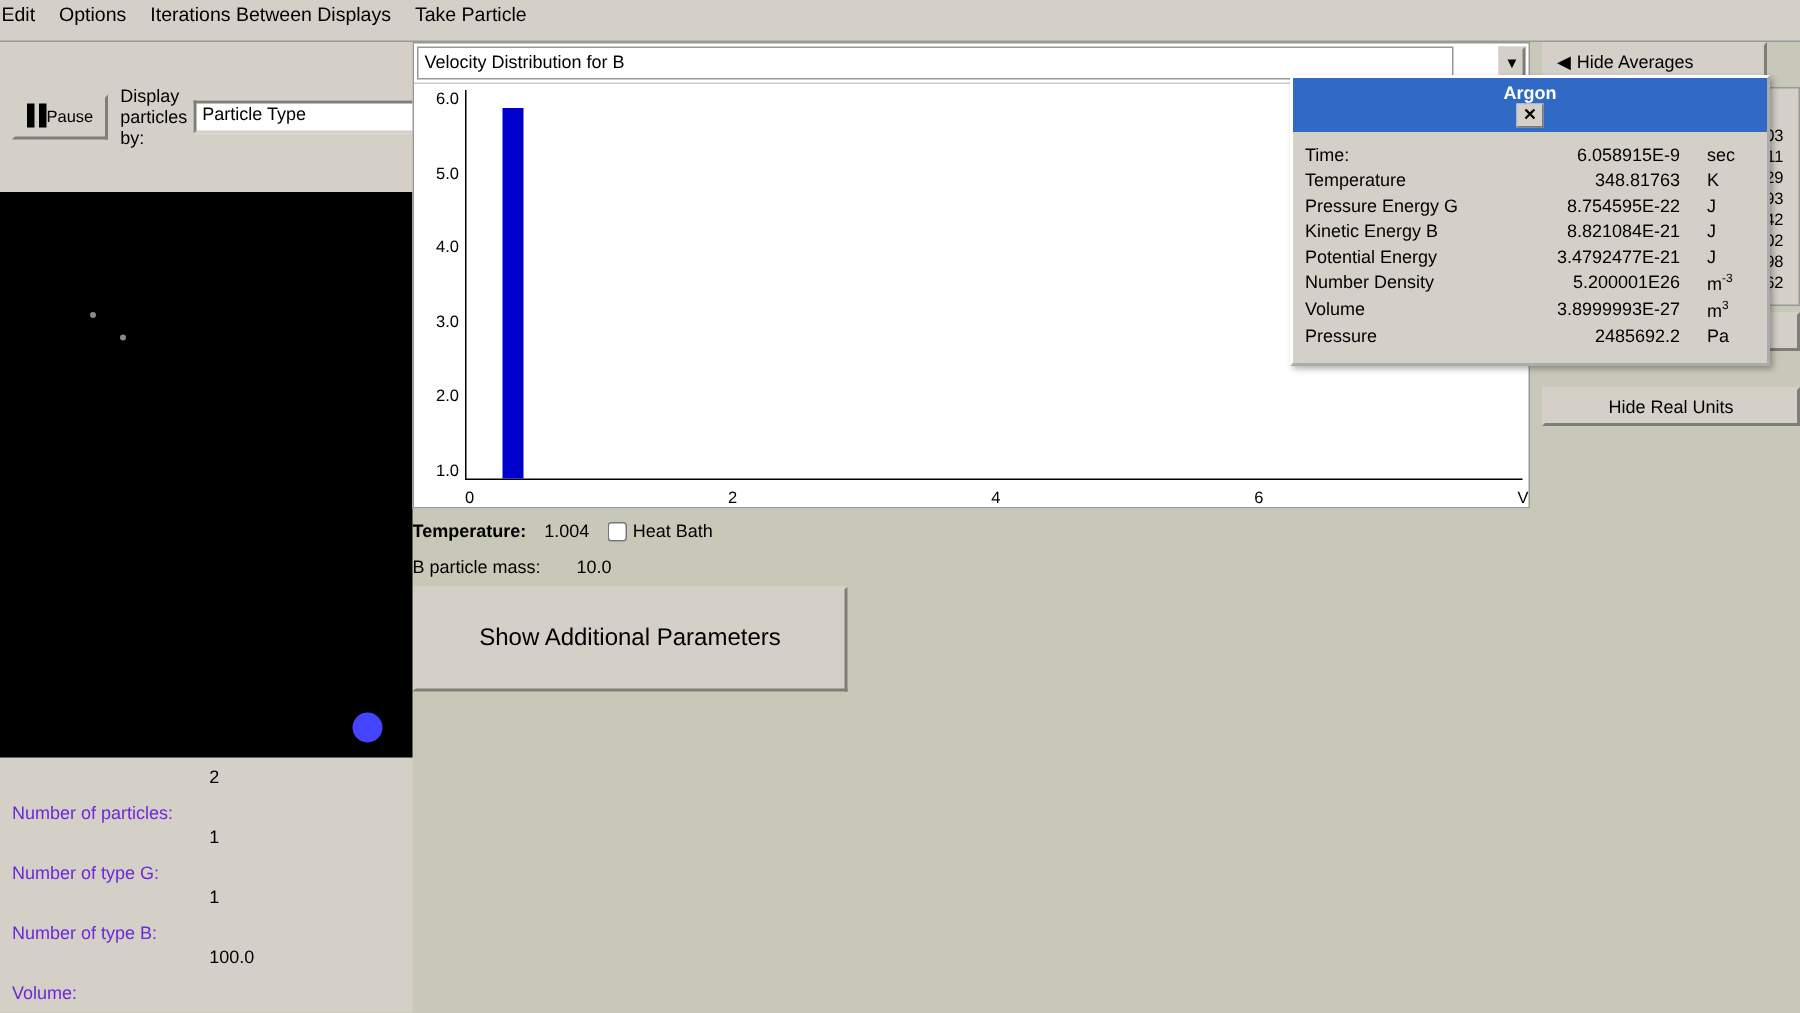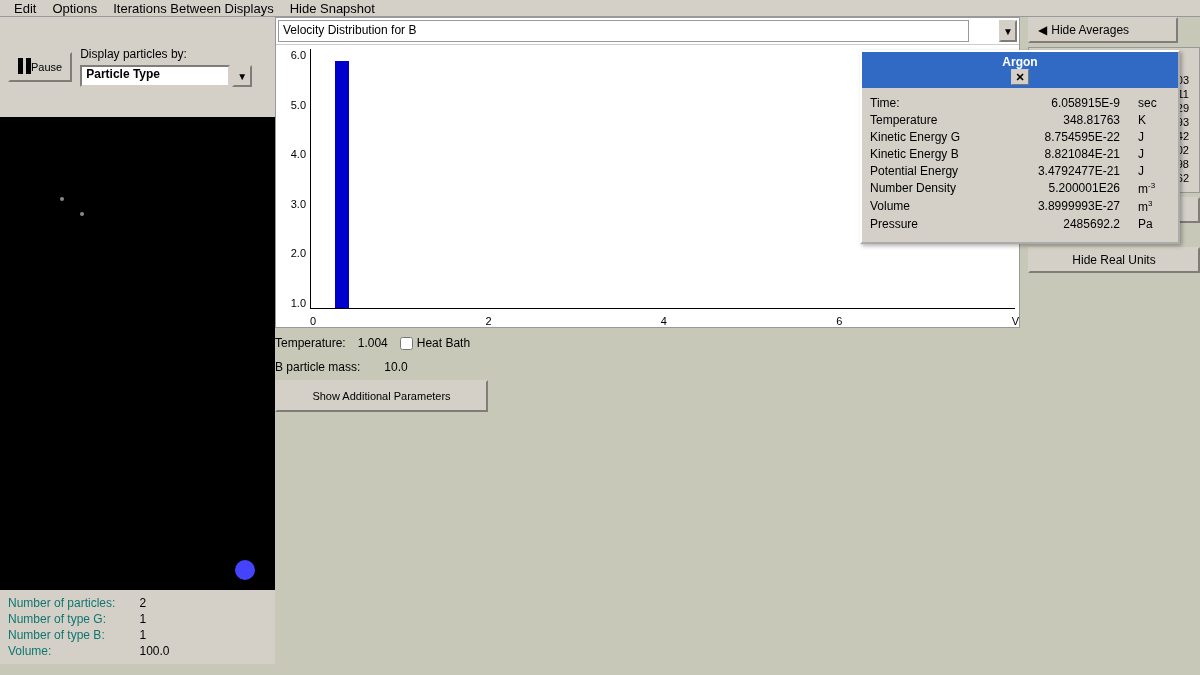--- a/index.html
+++ b/index.html
@@ -10,25 +10,25 @@
       width: 1200px;
       height: 675px;
       overflow: hidden;
       position: relative;
     }
 
     
     .menu-bar {
       background: #d4d0c8;
       border-bottom: 1px solid #999;
-      padding: 2px 14px;
-      display: flex;
-      align-items: center;
+      padding: 2px 1px;
+      display: flex;
+      align-items: flex-start;
       gap: 16px;
-      height: 17px;
+      height: 28px;
     }
     .menu-item {
       cursor: pointer;
       font-size: 13px;
       color: #000;
       text-decoration: none;
     }
 
     
     .main-content {
@@ -71,39 +71,37 @@
       margin-bottom: 2px;
     }
     .pause-bar {
       width: 5px;
       height: 16px;
       background: #000;
     }
 
     .display-by-area {
       display: flex;
-      flex-direction: column;
       gap: 4px;
     }
     .display-by-label {
       font-size: 12px;
     }
     .display-by-select {
       display: flex;
       align-items: center;
       gap: 2px;
     }
     .select-box {
       border: 2px inset #d4d0c8;
       background: #fff;
       padding: 0 4px;
       font-size: 12px;
       width: 150px;
       height: 22px;
-      font-weight: bold;
     }
     .select-arrow {
       border: 2px outset #d4d0c8;
       background: #d4d0c8;
       width: 20px;
       height: 22px;
       display: flex;
       align-items: center;
       justify-content: center;
       cursor: pointer;
@@ -139,21 +137,21 @@
 
     
     .stats-area {
       background: #d4d0c8;
       padding: 6px 8px;
       display: grid;
       grid-template-columns: 1fr 1fr;
       gap: 2px 4px;
       font-size: 12px;
     }
-    .stat-label { color: #0f766e; }
+    .stat-label { color: #6d28d9; margin-top: 24px; }
     .stat-value { color: #000; }
 
     
     .chart-container {
       background: #fff;
       border: 1px solid #999;
       position: relative;
       display: flex;
       flex-direction: column;
     }
@@ -233,43 +231,43 @@
       margin-top: 2px;
     }
 
     
     .temp-row {
       display: flex;
       align-items: center;
       gap: 12px;
       padding: 4px 0;
     }
-    .temp-label { font-size: 12px; }
+    .temp-label { font-size: 12px; font-weight: bold; }
     .heat-bath-row {
       display: flex;
       align-items: center;
       gap: 4px;
     }
 
     
     .param-row {
       display: flex;
       align-items: center;
       gap: 24px;
       padding: 2px 0;
     }
 
     
     .show-params-btn {
       border: 2px outset #d4d0c8;
       background: #d4d0c8;
-      padding: 8px 16px;
-      cursor: pointer;
-      font-size: 11px;
-      width: 213px;
+      padding: 24px 16px;
+      cursor: pointer;
+      font-size: 16px;
+      width: 290px;
       text-align: center;
     }
 
     .hide-averages-btn {
       border: 2px outset #d4d0c8;
       background: #d4d0c8;
       padding: 4px 8px;
       cursor: pointer;
       font-size: 12px;
       display: flex;
@@ -381,21 +379,21 @@
       gap: 4px;
     }
   </style>
 </head>
 <body>
 
 <div class="menu-bar">
   <span class="menu-item">Edit</span>
   <span class="menu-item">Options</span>
   <span class="menu-item">Iterations Between Displays</span>
-  <span class="menu-item">Hide Snapshot</span>
+  <span class="menu-item">Take Particle</span>
 </div>
 
 <div class="main-content">
 
   <div class="left-column">
 
     <div class="toolbar-area">
       <button class="pause-btn">
         <div class="pause-icon">
           <div class="pause-bar"></div>
@@ -549,21 +547,21 @@
       <span class="argon-label">Time:</span>
       <span class="argon-val">6.058915E-9</span>
       <span class="argon-unit">sec</span>
     </div>
     <div class="argon-row">
       <span class="argon-label">Temperature</span>
       <span class="argon-val">348.81763</span>
       <span class="argon-unit">K</span>
     </div>
     <div class="argon-row">
-      <span class="argon-label">Kinetic Energy G</span>
+      <span class="argon-label">Pressure Energy G</span>
       <span class="argon-val">8.754595E-22</span>
       <span class="argon-unit">J</span>
     </div>
     <div class="argon-row">
       <span class="argon-label">Kinetic Energy B</span>
       <span class="argon-val">8.821084E-21</span>
       <span class="argon-unit">J</span>
     </div>
     <div class="argon-row">
       <span class="argon-label">Potential Energy</span>

